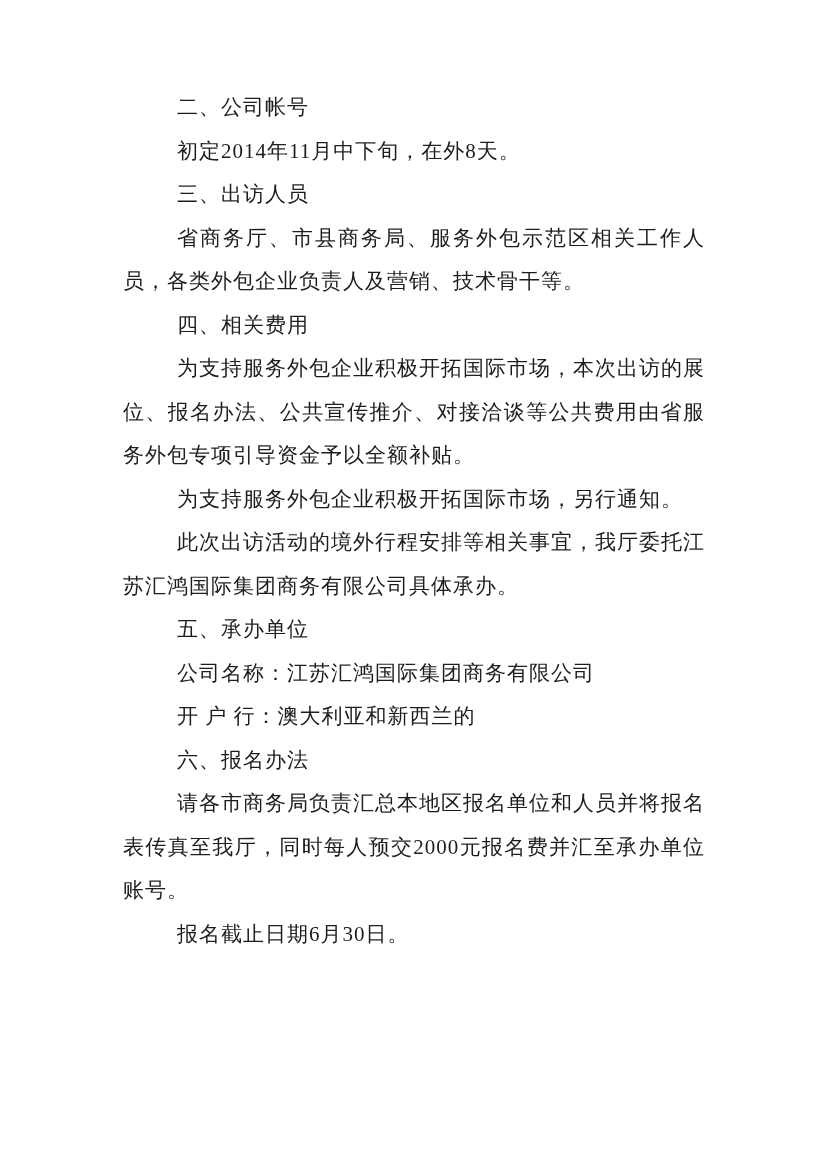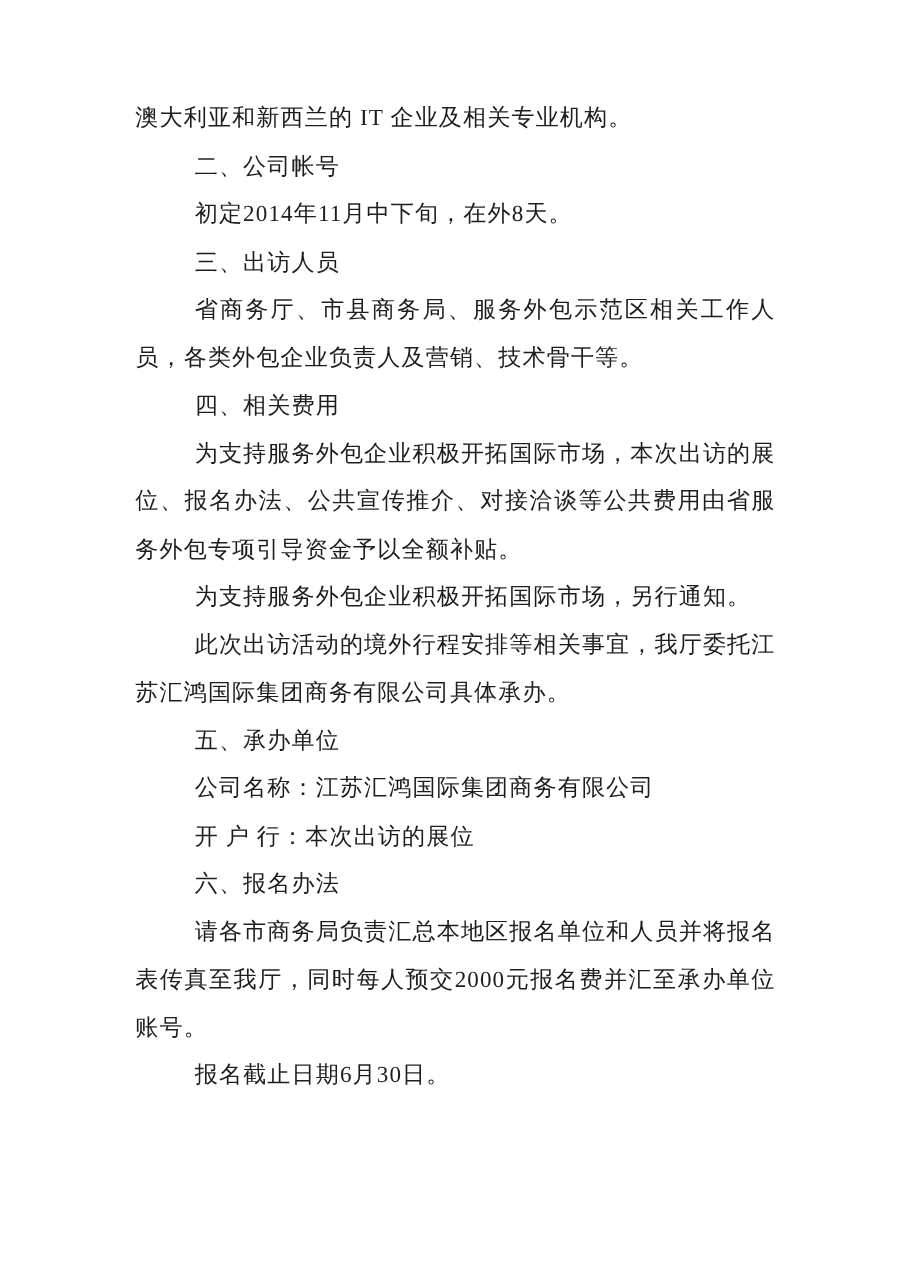--- a/index.html
+++ b/index.html
@@ -34,29 +34,28 @@
   }
   .para.indent {
     text-indent: 54px;
   }
 </style>
 </head>
 <body>
 
 <div class="page">
   <div class="content">
-    <p class="para">澳大利亚和新西兰的 IT 企业及相关专业机构。</p>
     <p class="para indent">二、公司帐号</p>
     <p class="para indent">初定2014年11月中下旬，在外8天。</p>
     <p class="para indent">三、出访人员</p>
     <p class="para indent">省商务厅、市县商务局、服务外包示范区相关工作人员，各类外包企业负责人及营销、技术骨干等。</p>
     <p class="para indent">四、相关费用</p>
     <p class="para indent">为支持服务外包企业积极开拓国际市场，本次出访的展位、报名办法、公共宣传推介、对接洽谈等公共费用由省服务外包专项引导资金予以全额补贴。</p>
     <p class="para indent">为支持服务外包企业积极开拓国际市场，另行通知。</p>
     <p class="para indent">此次出访活动的境外行程安排等相关事宜，我厅委托江苏汇鸿国际集团商务有限公司具体承办。</p>
     <p class="para indent">五、承办单位</p>
     <p class="para indent">公司名称：江苏汇鸿国际集团商务有限公司</p>
-    <p class="para indent">开 户 行：本次出访的展位</p>
+    <p class="para indent">开 户 行：澳大利亚和新西兰的</p>
     <p class="para indent">六、报名办法</p>
     <p class="para indent">请各市商务局负责汇总本地区报名单位和人员并将报名表传真至我厅，同时每人预交2000元报名费并汇至承办单位账号。</p>
     <p class="para indent">报名截止日期6月30日。</p>
   </div>
 </div>
 
 </body></html>

